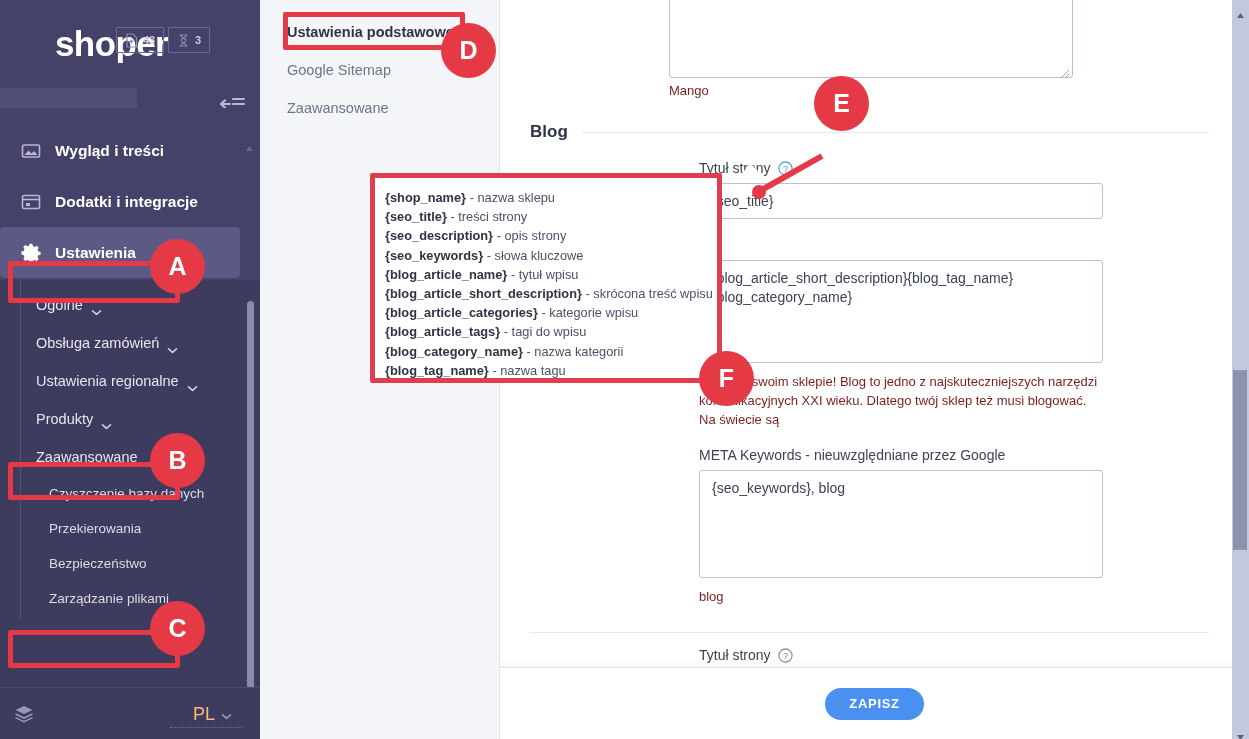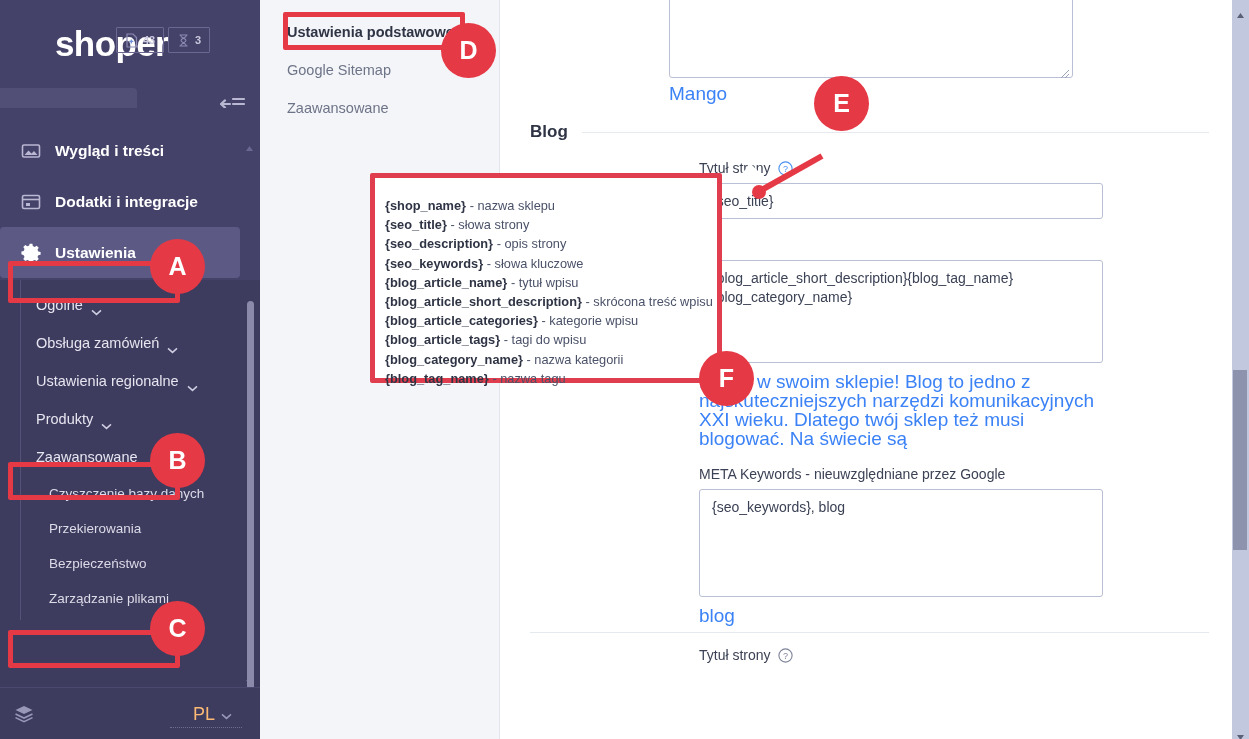--- a/index.html
+++ b/index.html
@@ -122,21 +122,21 @@
   }
 
   .ta-top {
     position: absolute; left: 169px; top: -10px; width: 404px; height: 88px;
     border: 1px solid #b9bfd4; border-radius: 3px; background: #fff;
   }
   .res-grip {
     position: absolute; right: 2px; bottom: 2px; width: 10px; height: 10px;
   }
   .hint {
-    color: #3b82f6; font-size: 19px;
+    color: #7f1d1d; font-size: 13px;
   }
 
   .sec-head {
     display: flex; align-items: center; gap: 14px; margin-top: 14px;
   }
   .sec-head .t { font-size: 17px; font-weight: 700; color: #2f3445; white-space: nowrap; }
   .sec-head .ln { flex: 1; height: 1px; background: #e7e9f0; }
 
   .fld { margin-top: 18px; padding-left: 169px; position: relative; }
   .fld-label {
@@ -192,21 +192,21 @@
     position: absolute; border: 5px solid #e63946; border-radius: 2px;
   }
   .abadge {
     position: absolute; width: 55px; height: 55px; border-radius: 50%;
     background: #e63946; color: #fff; font-size: 25px; font-weight: 700;
     display: flex; align-items: center; justify-content: center;
   }
   .tip {
     position: absolute; left: 370px; top: 173px; width: 352px; height: 210px;
     background: #ffffff; border: 5px solid #e03e4e; border-radius: 2px;
-    padding: 18px 0 0 10px;
+    padding: 10px 0 0 10px;
   }
   .tip-line { font-size: 12.8px; color: #4a5168; line-height: 19.2px; white-space: nowrap; }
   .tip-line b { color: #2f3445; font-weight: 700; }
   .tip-caret {
     position: absolute; left: 740px; top: 164px;
     width: 0; height: 0; border-left: 11px solid transparent;
     border-right: 11px solid transparent; border-bottom: 11px solid #ffffff;
   }
 </style>
 </head>
@@ -445,20 +445,23 @@
           <span class="q-ic">
             <svg width="15" height="15" viewBox="0 0 15 15">
                 <circle cx="7.5" cy="7.5" r="6.6" fill="none" stroke="#7d8499" stroke-width="1.1"></circle>
                 <text x="7.5" y="11" font-size="9" fill="#7d8499" text-anchor="middle" font-family="Liberation Sans, sans-serif">?</text>
               </svg>
           </span>
         </div>
       </div>
     </div>
 
+    <div class="savebar">
+      <button class="btn-save">ZAPISZ</button>
+    </div>
   </div>
 
   <div class="pscroll">
     <span class="ar up">
       <svg width="9" height="7" viewBox="0 0 9 7">
           <path d="M4.5 1l3.5 5H1z" fill="#5a6078"></path>
         </svg>
     </span>
     <div class="thumb"></div>
     <span class="ar dn">
@@ -486,21 +489,21 @@
       <svg width="110" height="50" viewBox="0 0 110 50">
         <line x1="8" y1="42" x2="72" y2="6" stroke="#e63946" stroke-width="6"></line>
         <circle cx="9" cy="42" r="7" fill="#e63946"></circle>
       </svg>
     </div>
     <div class="abadge" style="left:814px;top:76px;">E</div>
 
     <div class="tip-caret"></div>
     <div class="tip">
       <div class="tip-line"><b>{shop_name}</b><span> - nazwa sklepu</span></div>
-      <div class="tip-line"><b>{seo_title}</b><span> - słowa strony</span></div>
+      <div class="tip-line"><b>{seo_title}</b><span> - treści strony</span></div>
       <div class="tip-line"><b>{seo_description}</b><span> - opis strony</span></div>
       <div class="tip-line"><b>{seo_keywords}</b><span> - słowa kluczowe</span></div>
       <div class="tip-line"><b>{blog_article_name}</b><span> - tytuł wpisu</span></div>
       <div class="tip-line"><b>{blog_article_short_description}</b><span> - skrócona treść wpisu</span></div>
       <div class="tip-line"><b>{blog_article_categories}</b><span> - kategorie wpisu</span></div>
       <div class="tip-line"><b>{blog_article_tags}</b><span> - tagi do wpisu</span></div>
       <div class="tip-line"><b>{blog_category_name}</b><span> - nazwa kategorii</span></div>
       <div class="tip-line"><b>{blog_tag_name}</b><span> - nazwa tagu</span></div>
     </div>
 

